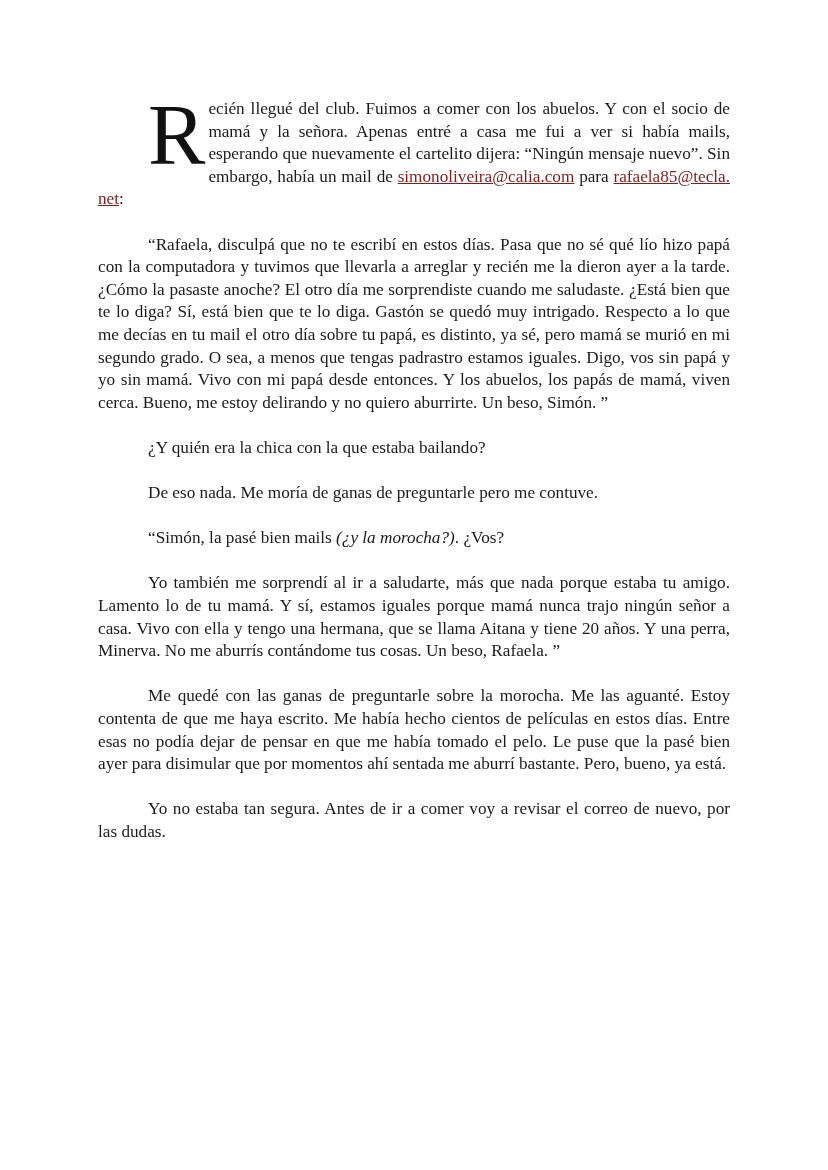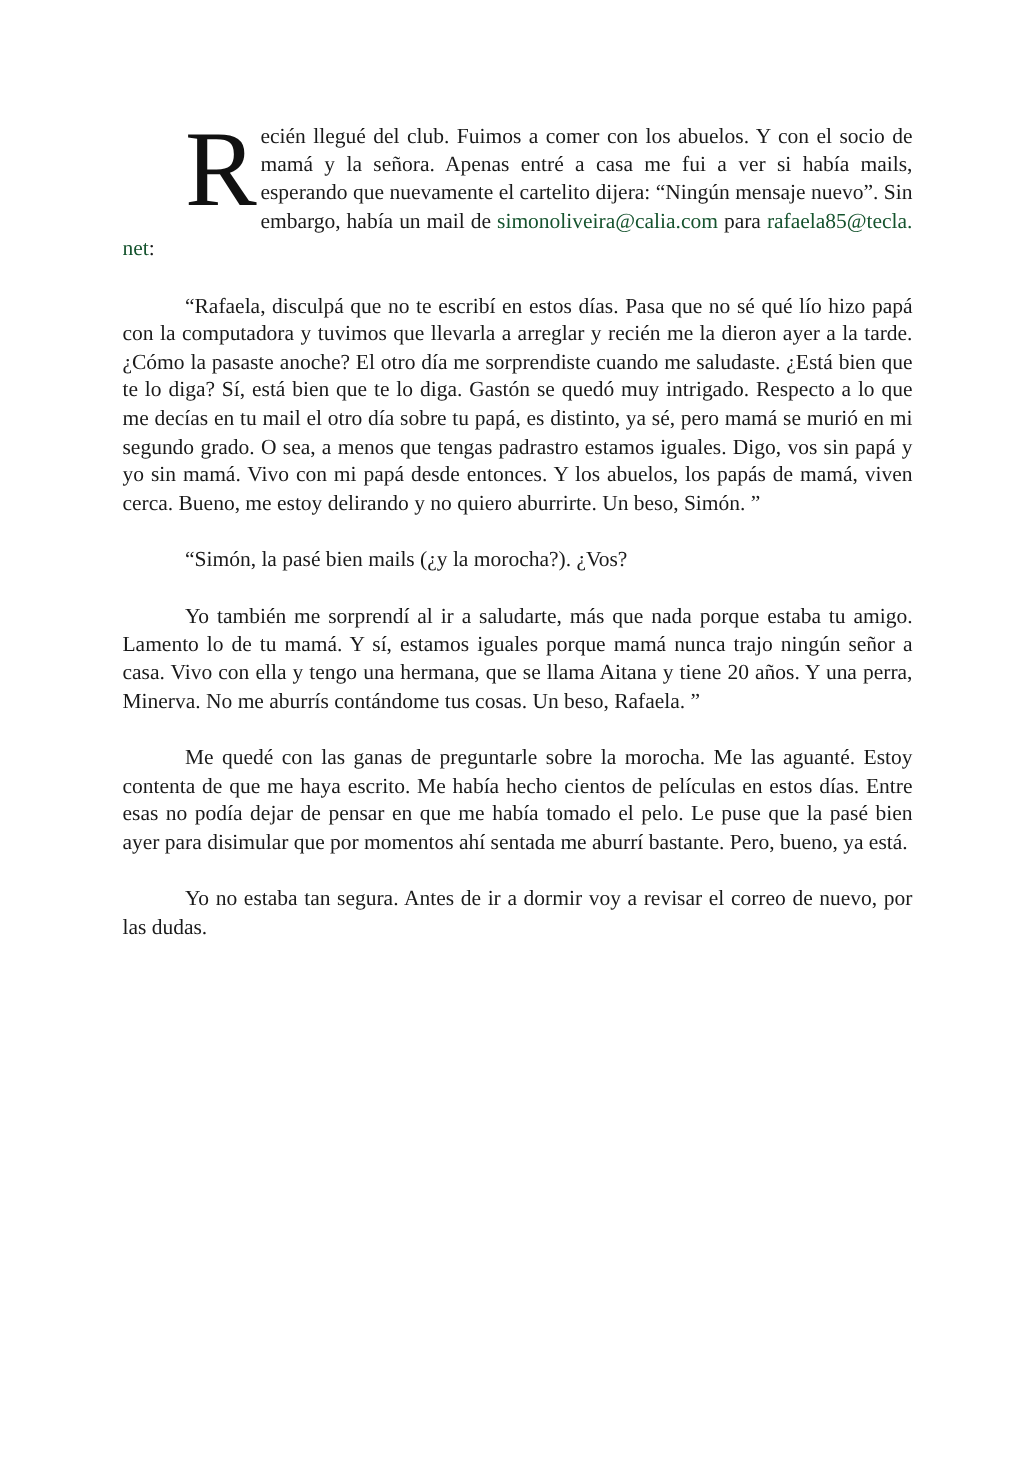--- a/index.html
+++ b/index.html
@@ -35,40 +35,44 @@
       float: left;
       font-size: 86px;
       line-height: 62px;
       height: 62px;
       margin: 6px 3px 0 50px;
       padding: 0;
       color: #111111;
       font-family: "Liberation Serif", "DejaVu Serif", serif;
     }
     a.mail-link {
-      color: #14532d;
+      color: #7f1d1d;
+      text-decoration: underline;
     }
     .italic {
+      font-style: italic;
     }
   </style>
 </head>
 <body>
 
 <div class="page">
 
   <p class="no-indent">
     <span class="dropcap">R</span><span>ecién llegué del club. Fuimos a comer con los abuelos. Y con el socio de mamá y la señora. Apenas entré a casa me fui a ver si había mails, esperando que nuevamente el cartelito dijera: “Ningún mensaje nuevo”. Sin embargo, había un mail de </span><a class="mail-link">simonoliveira@calia.com</a><span> para </span><a class="mail-link">rafaela85@tecla. net</a><span>:</span>
   </p>
 
   <p>“Rafaela, disculpá que no te escribí en estos días. Pasa que no sé qué lío hizo papá con la computadora y tuvimos que llevarla a arreglar y recién me la dieron ayer a la tarde. ¿Cómo la pasaste anoche? El otro día me sorprendiste cuando me saludaste. ¿Está bien que te lo diga? Sí, está bien que te lo diga. Gastón se quedó muy intrigado. Respecto a lo que me decías en tu mail el otro día sobre tu papá, es distinto, ya sé, pero mamá se murió en mi segundo grado. O sea, a menos que tengas padrastro estamos iguales. Digo, vos sin papá y yo sin mamá. Vivo con mi papá desde entonces. Y los abuelos, los papás de mamá, viven cerca. Bueno, me estoy delirando y no quiero aburrirte. Un beso, Simón. ”</p>
 
+  <p>¿Y quién era la chica con la que estaba bailando?</p>
 
+  <p>De eso nada. Me moría de ganas de preguntarle pero me contuve.</p>
 
   <p><span>“Simón, la pasé bien mails </span><span class="italic">(¿y la morocha?)</span><span>. ¿Vos?</span></p>
 
   <p>Yo también me sorprendí al ir a saludarte, más que nada porque estaba tu amigo. Lamento lo de tu mamá. Y sí, estamos iguales porque mamá nunca trajo ningún señor a casa. Vivo con ella y tengo una hermana, que se llama Aitana y tiene 20 años. Y una perra, Minerva. No me aburrís contándome tus cosas. Un beso, Rafaela. ”</p>
 
   <p>Me quedé con las ganas de preguntarle sobre la morocha. Me las aguanté. Estoy contenta de que me haya escrito. Me había hecho cientos de películas en estos días. Entre esas no podía dejar de pensar en que me había tomado el pelo. Le puse que la pasé bien ayer para disimular que por momentos ahí sentada me aburrí bastante. Pero, bueno, ya está.</p>
 
 
-  <p>Yo no estaba tan segura. Antes de ir a dormir voy a revisar el correo de nuevo, por las dudas.</p>
+  <p>Yo no estaba tan segura. Antes de ir a comer voy a revisar el correo de nuevo, por las dudas.</p>
 
 </div>
 
 </body></html>

